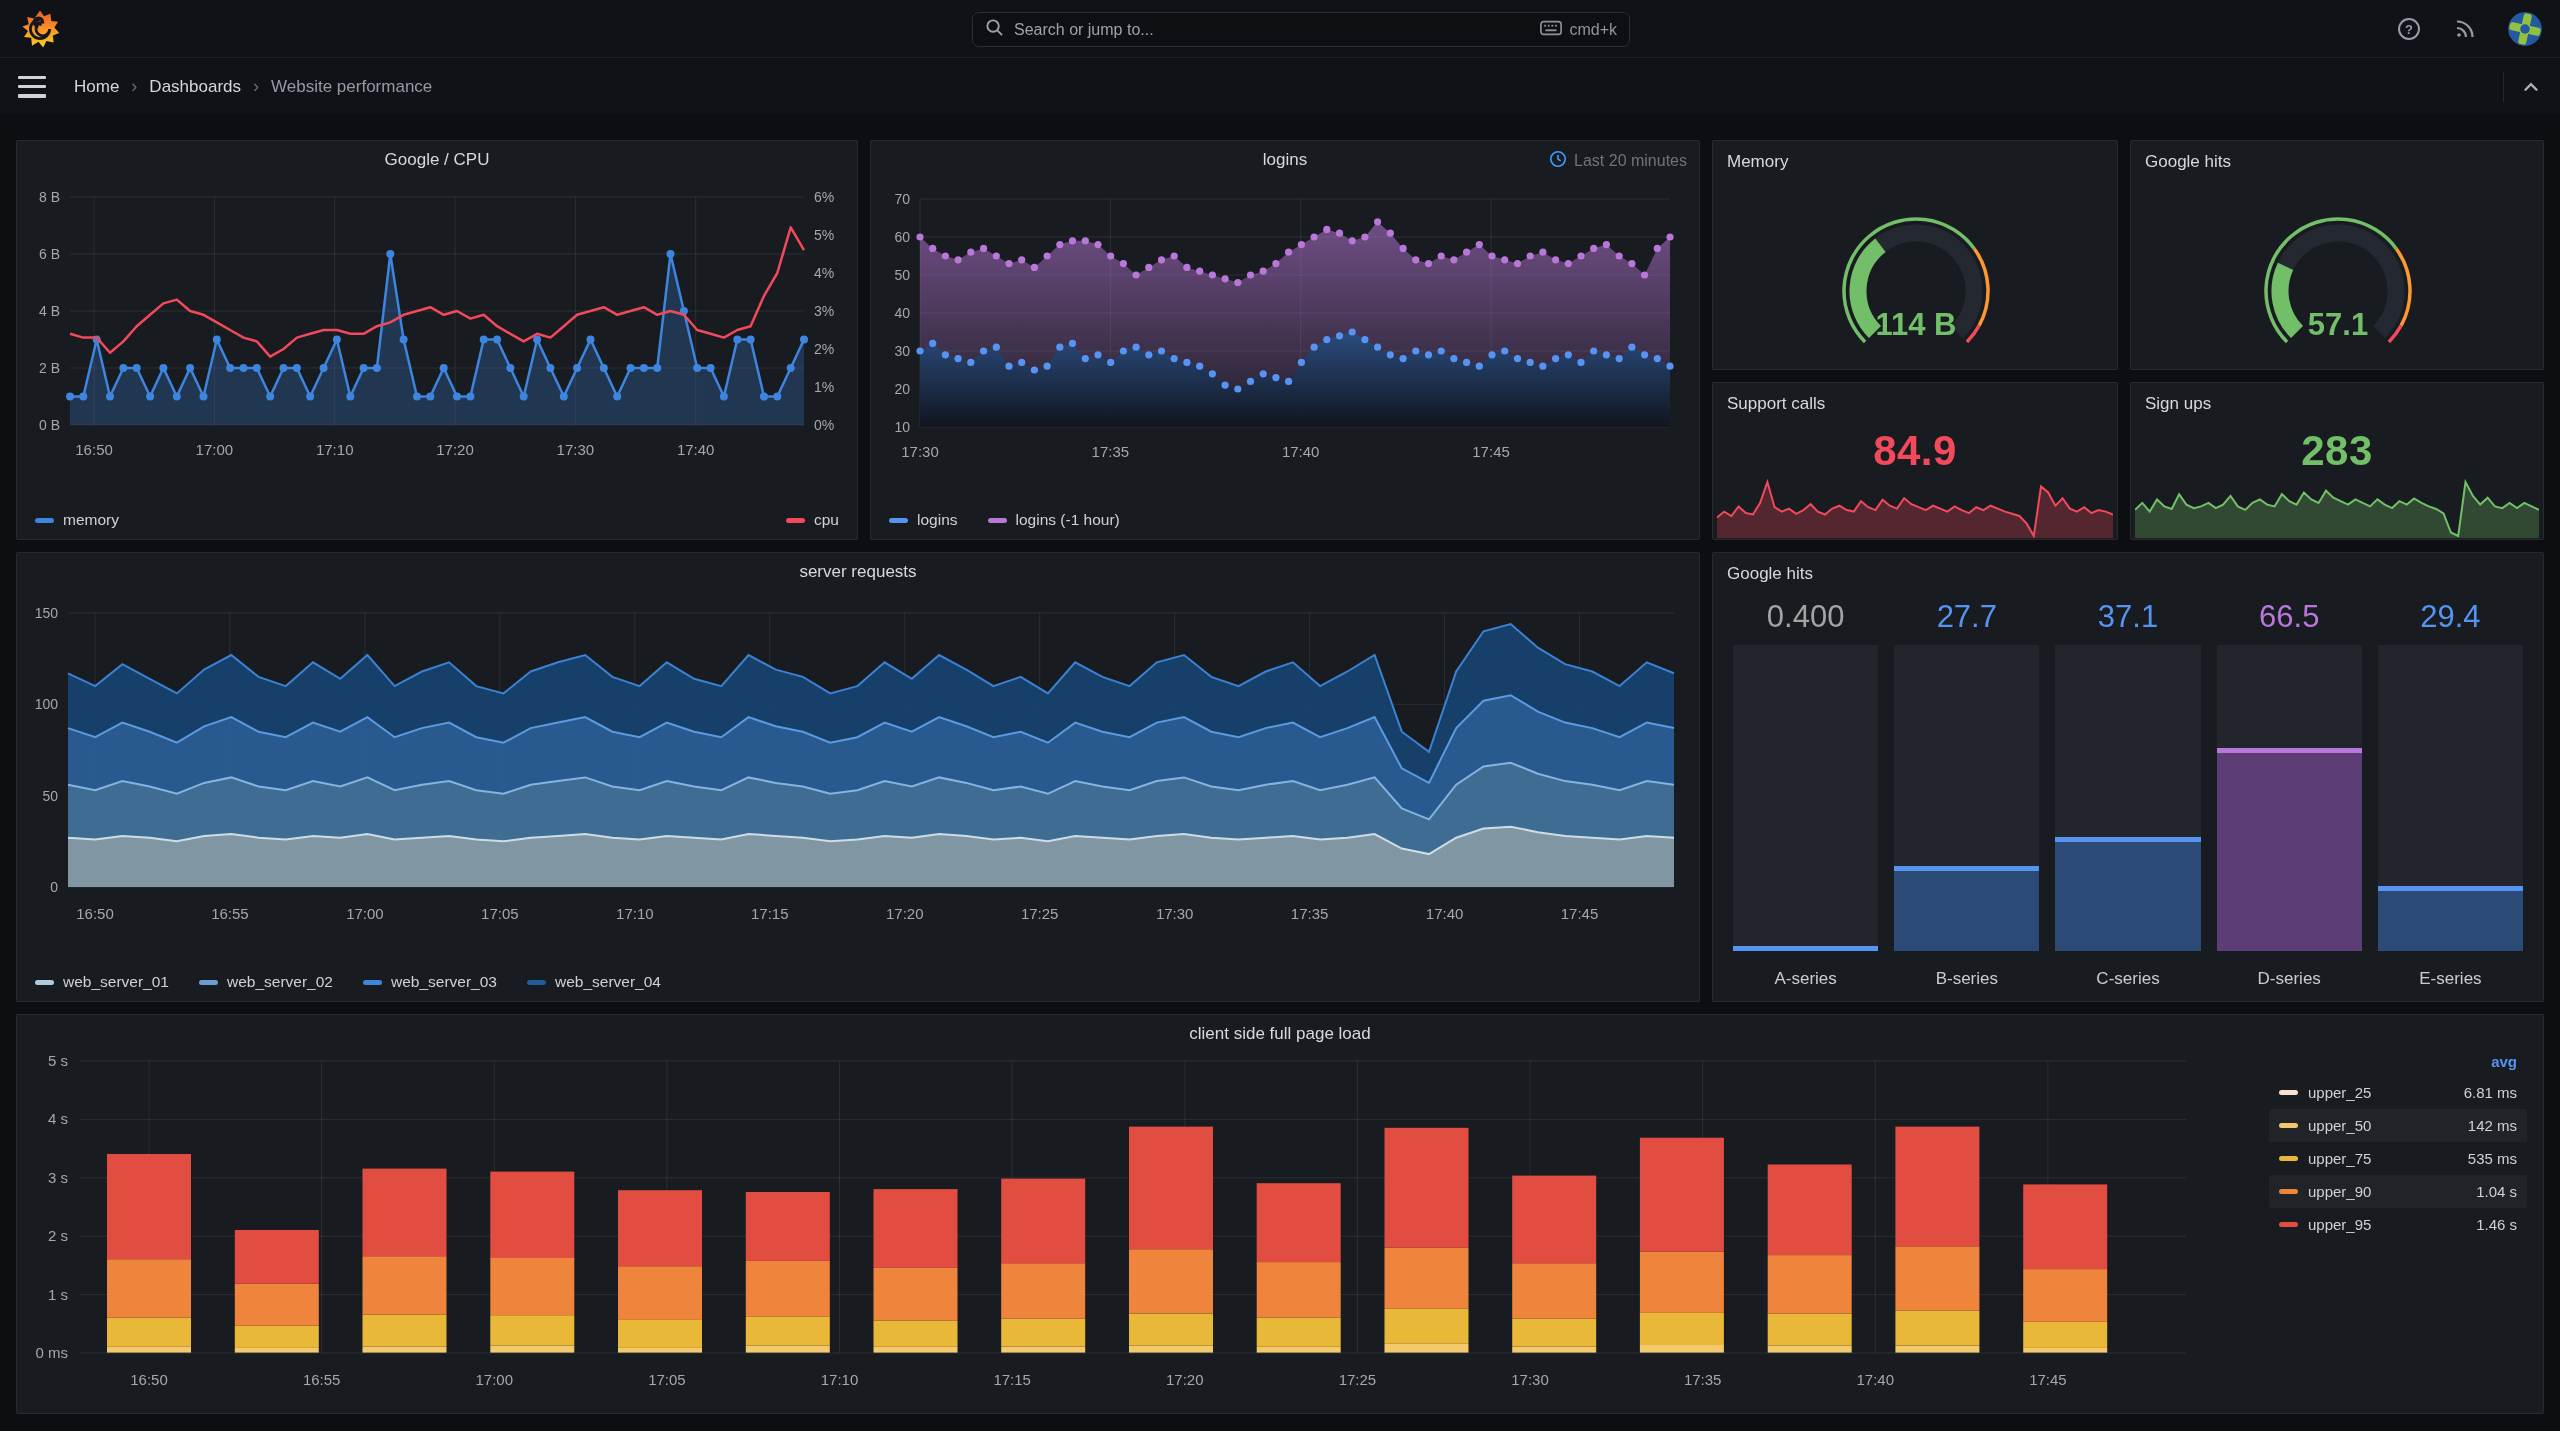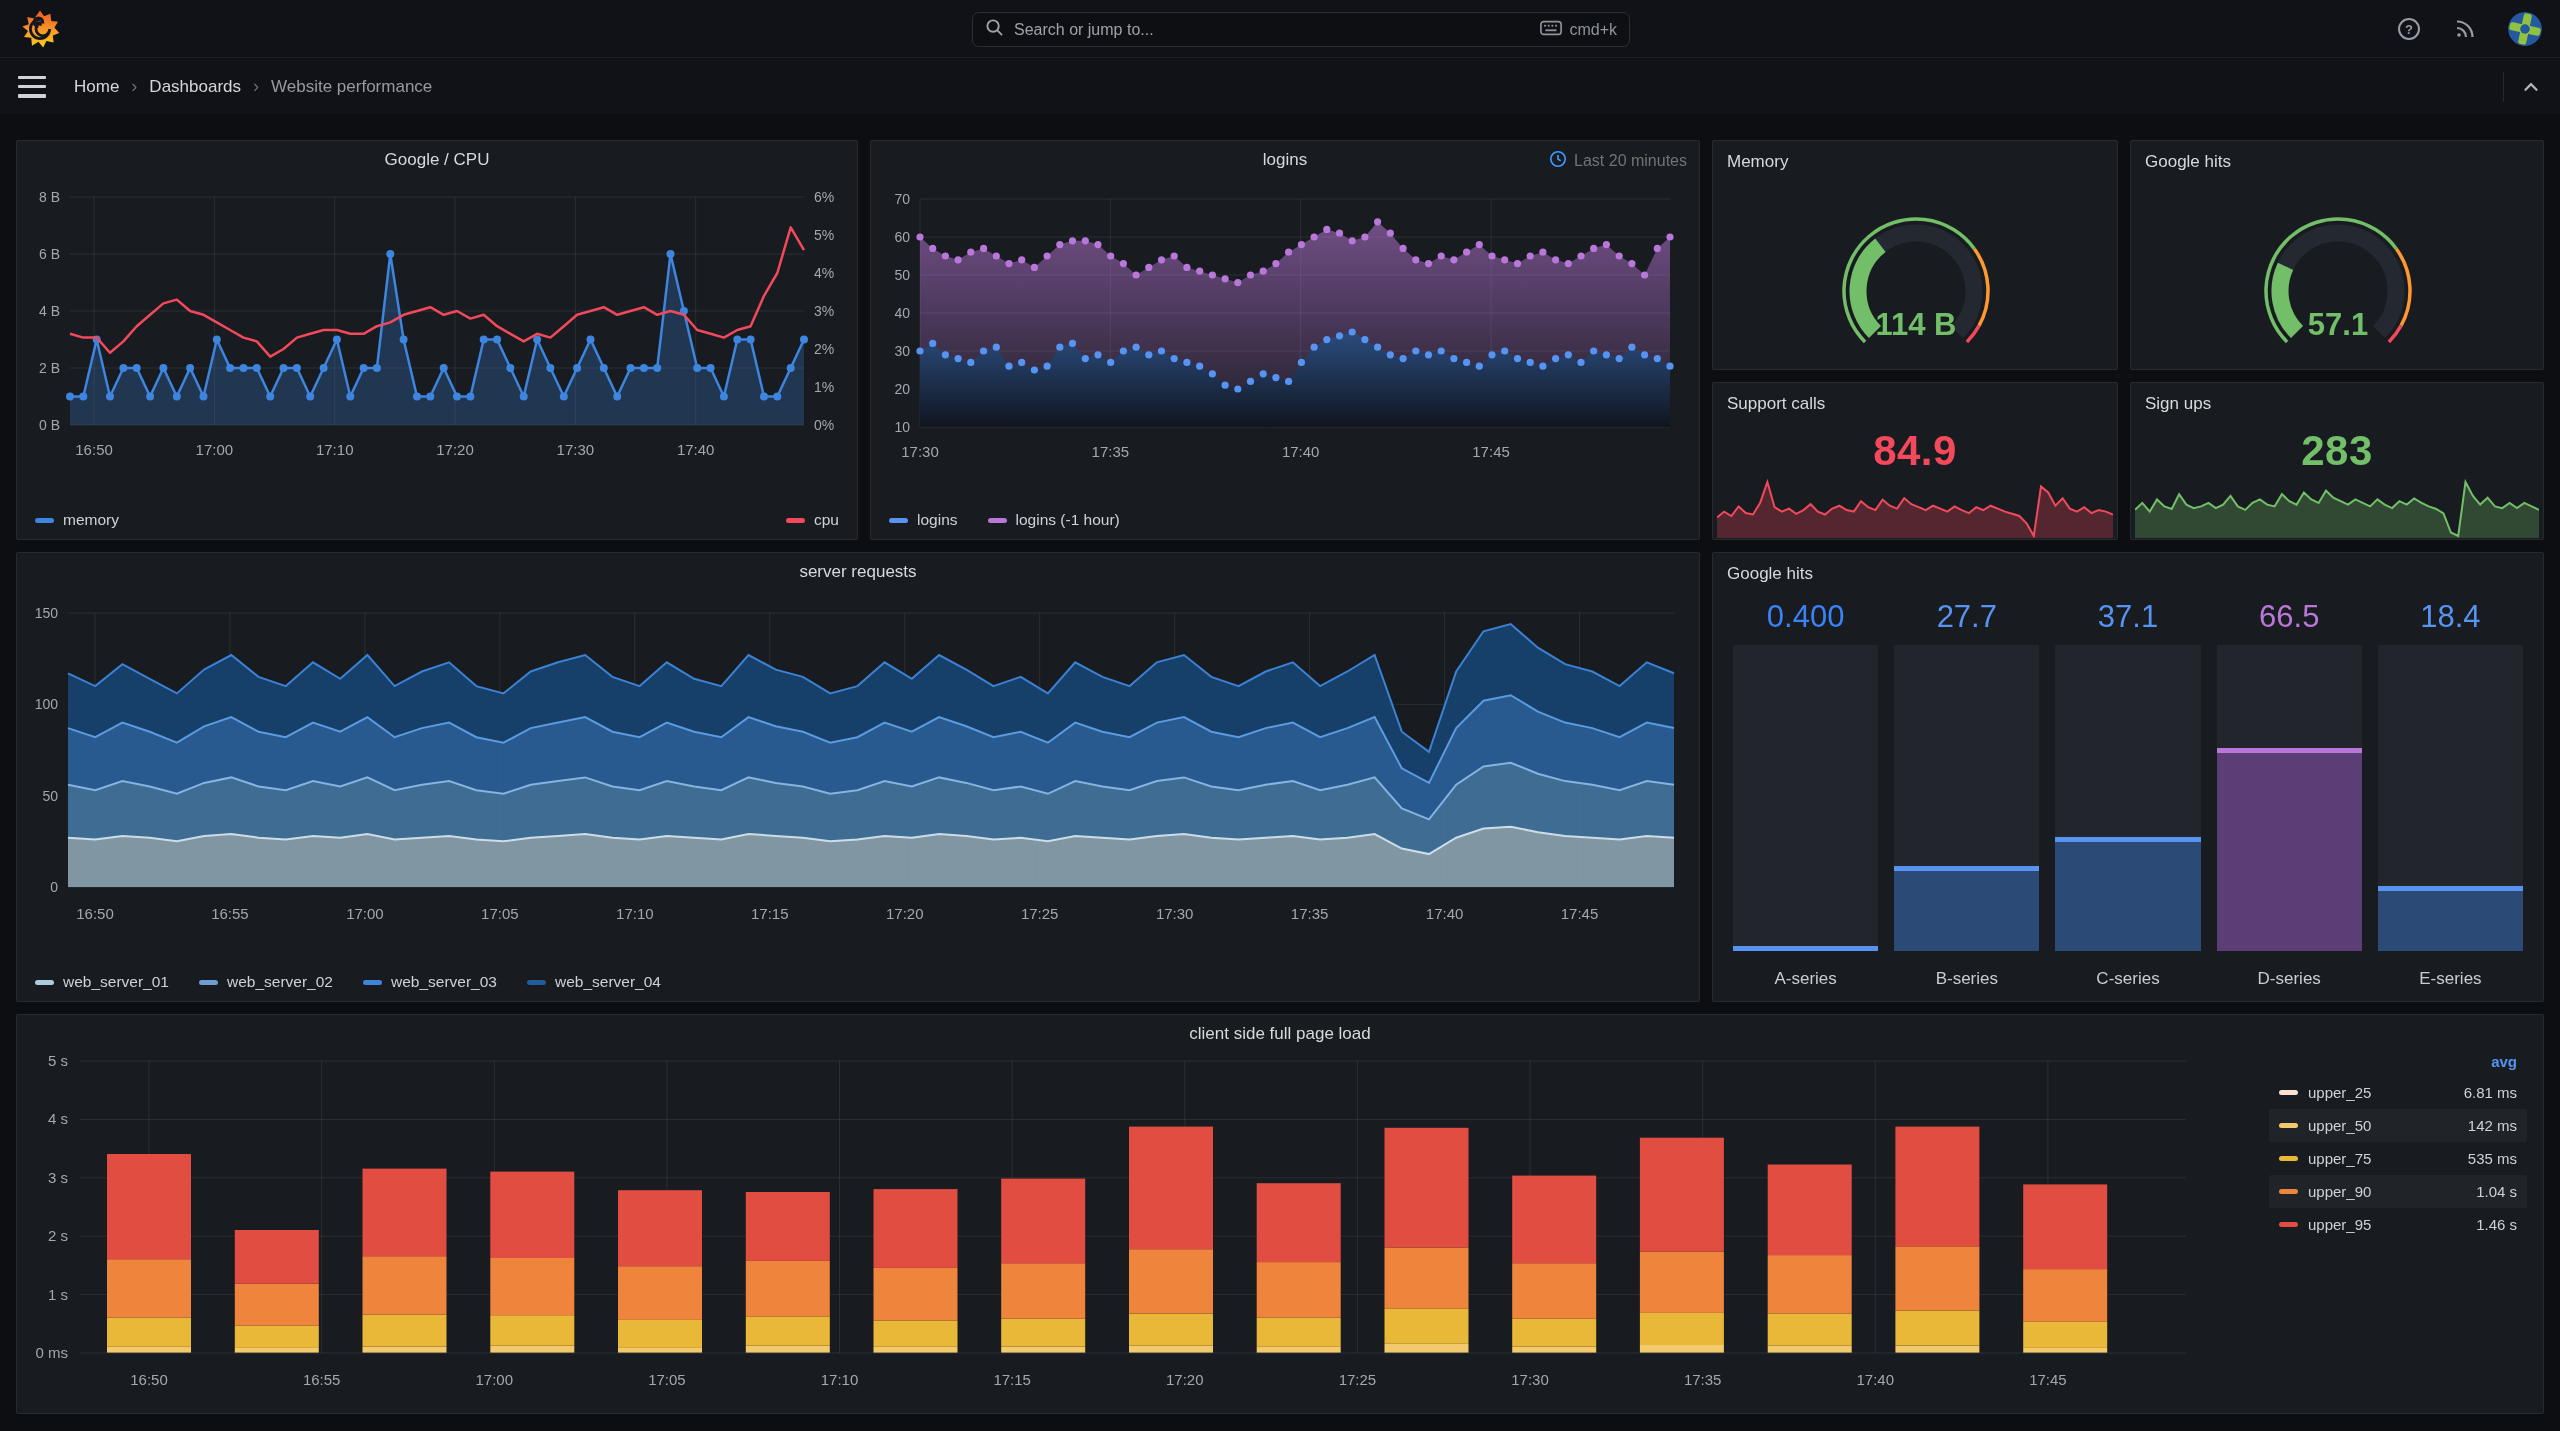--- a/index.html
+++ b/index.html
@@ -536,21 +536,21 @@
         <span class="leg-swatch" style="background:#1F5C99"></span>
         <span>web_server_04</span>
       </div>
     </div>
 </section>
 
 <section class="panel" style="left:1712px; top:552px; width:832px; height:450px;">
   <div class="p-title-left">Google hits</div>
   <div class="bg-wrap">
       <div class="bg-col">
-        <div class="bg-val" style="color:#3b82f6">0.400</div>
+        <div class="bg-val" style="color:#a3a3a3">0.400</div>
       <div class="bg-track">
         <div class="bg-fill" style="height:0.4%; background:#2C4A76; border-top:5px solid #5794F2;"></div>
       </div>
       <div class="bg-label">A-series</div>
       </div>
       <div class="bg-col">
         <div class="bg-val" style="color:#5794F2">27.7</div>
       <div class="bg-track">
         <div class="bg-fill" style="height:27.699999999999996%; background:#2C4A76; border-top:5px solid #5794F2;"></div>
       </div>
@@ -564,21 +564,21 @@
       <div class="bg-label">C-series</div>
       </div>
       <div class="bg-col">
         <div class="bg-val" style="color:#B877D9">66.5</div>
       <div class="bg-track">
         <div class="bg-fill" style="height:66.5%; background:#5C3D75; border-top:5px solid #B877D9;"></div>
       </div>
       <div class="bg-label">D-series</div>
       </div>
       <div class="bg-col">
-        <div class="bg-val" style="color:#5794F2">18.4</div>
+        <div class="bg-val" style="color:#5794F2">29.4</div>
       <div class="bg-track">
         <div class="bg-fill" style="height:21.2%; background:#2C4A76; border-top:5px solid #5794F2;"></div>
       </div>
       <div class="bg-label">E-series</div>
       </div>
     </div>
 </section>
 
 <section class="panel" style="left:16px; top:1014px; width:2528px; height:400px;">
   <div class="p-title-center">client side full page load</div>

